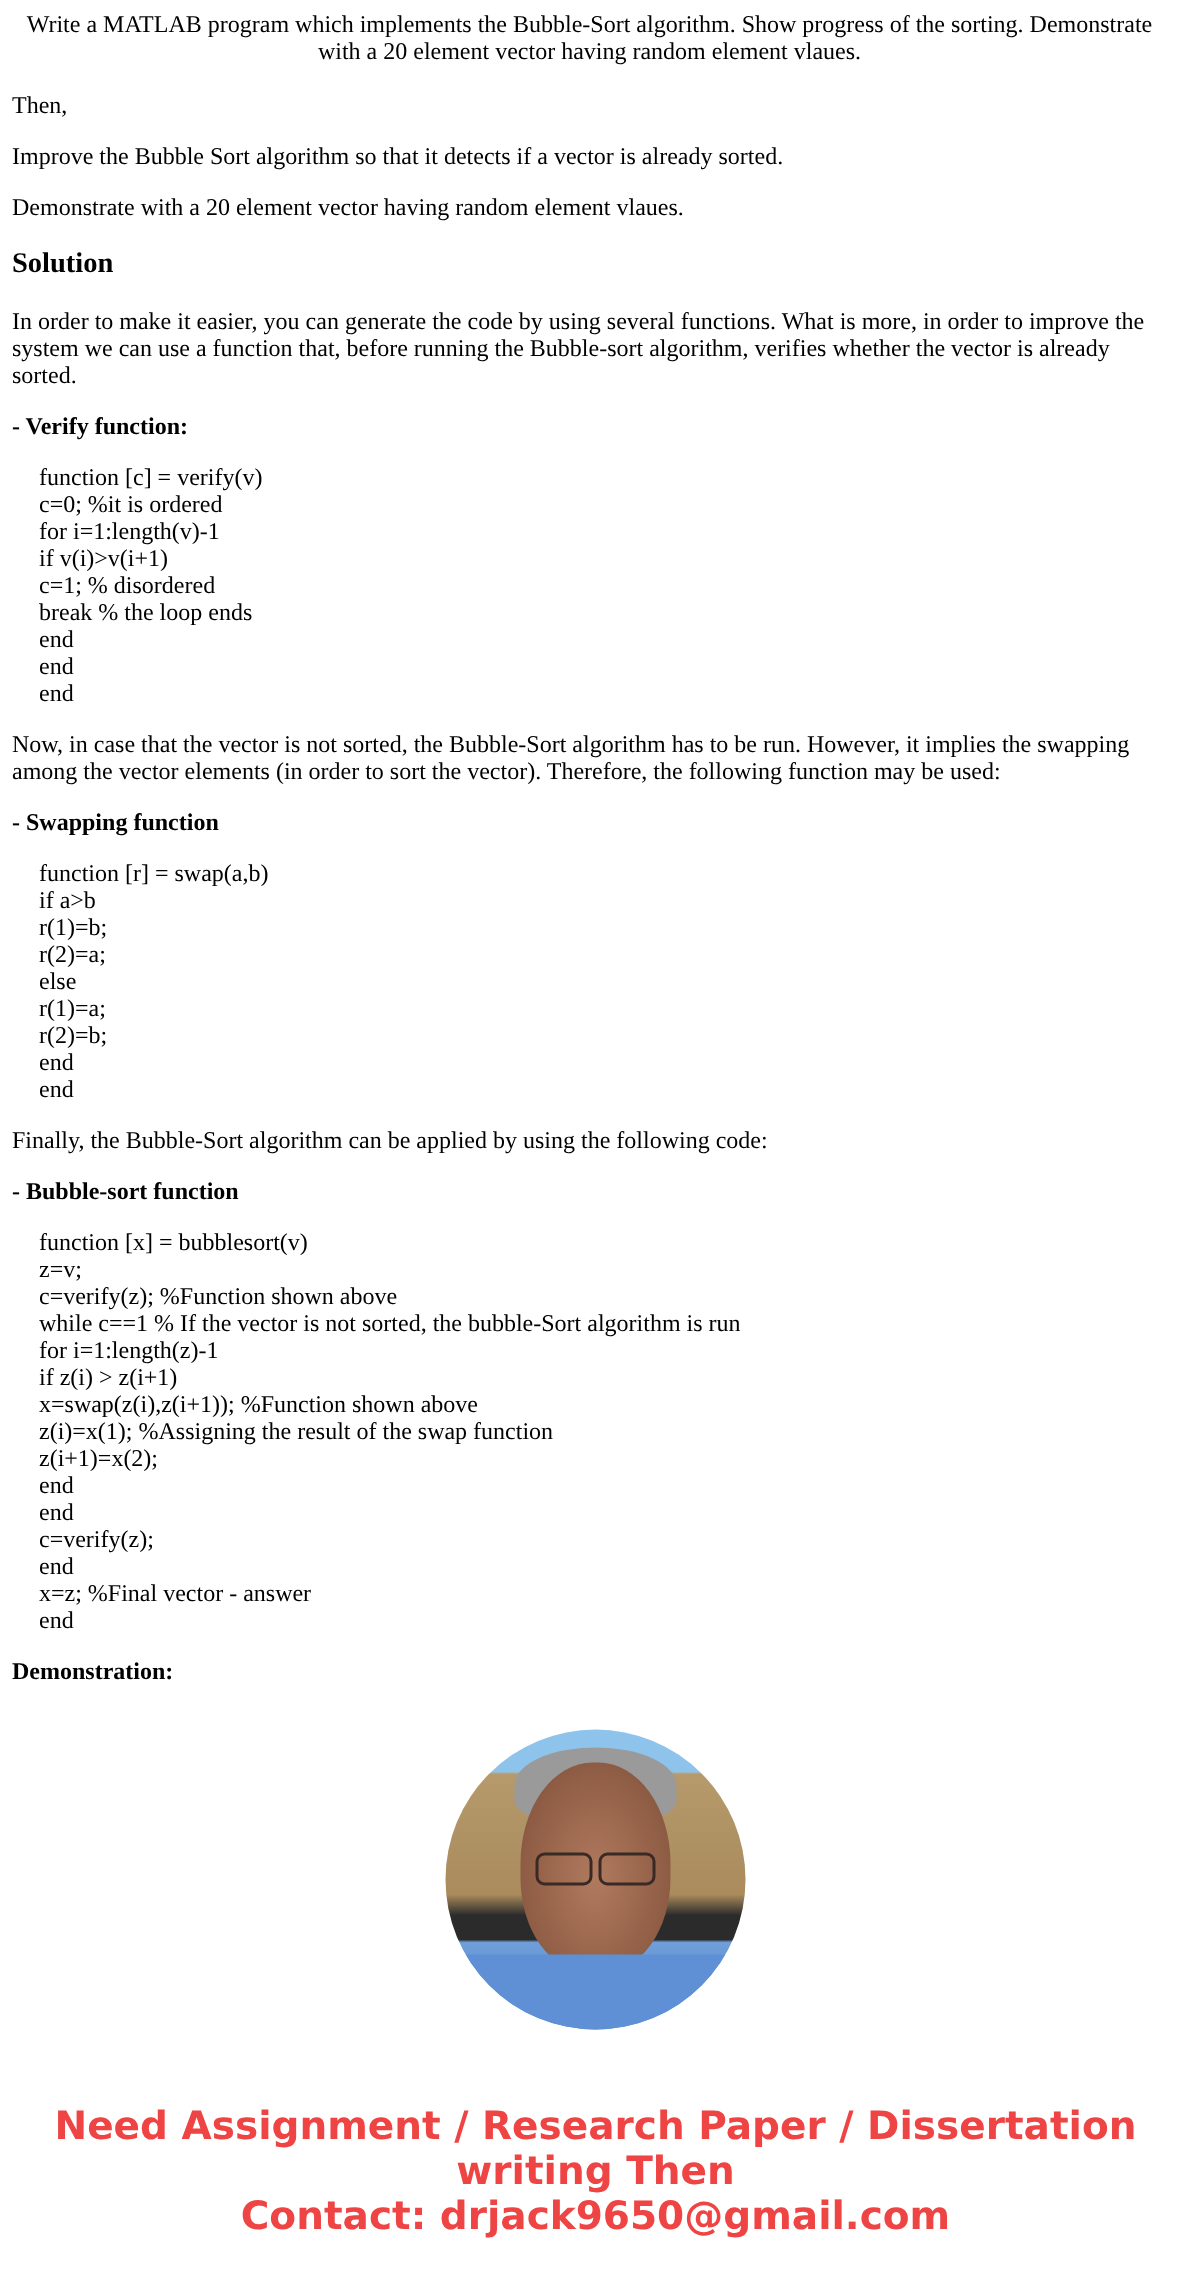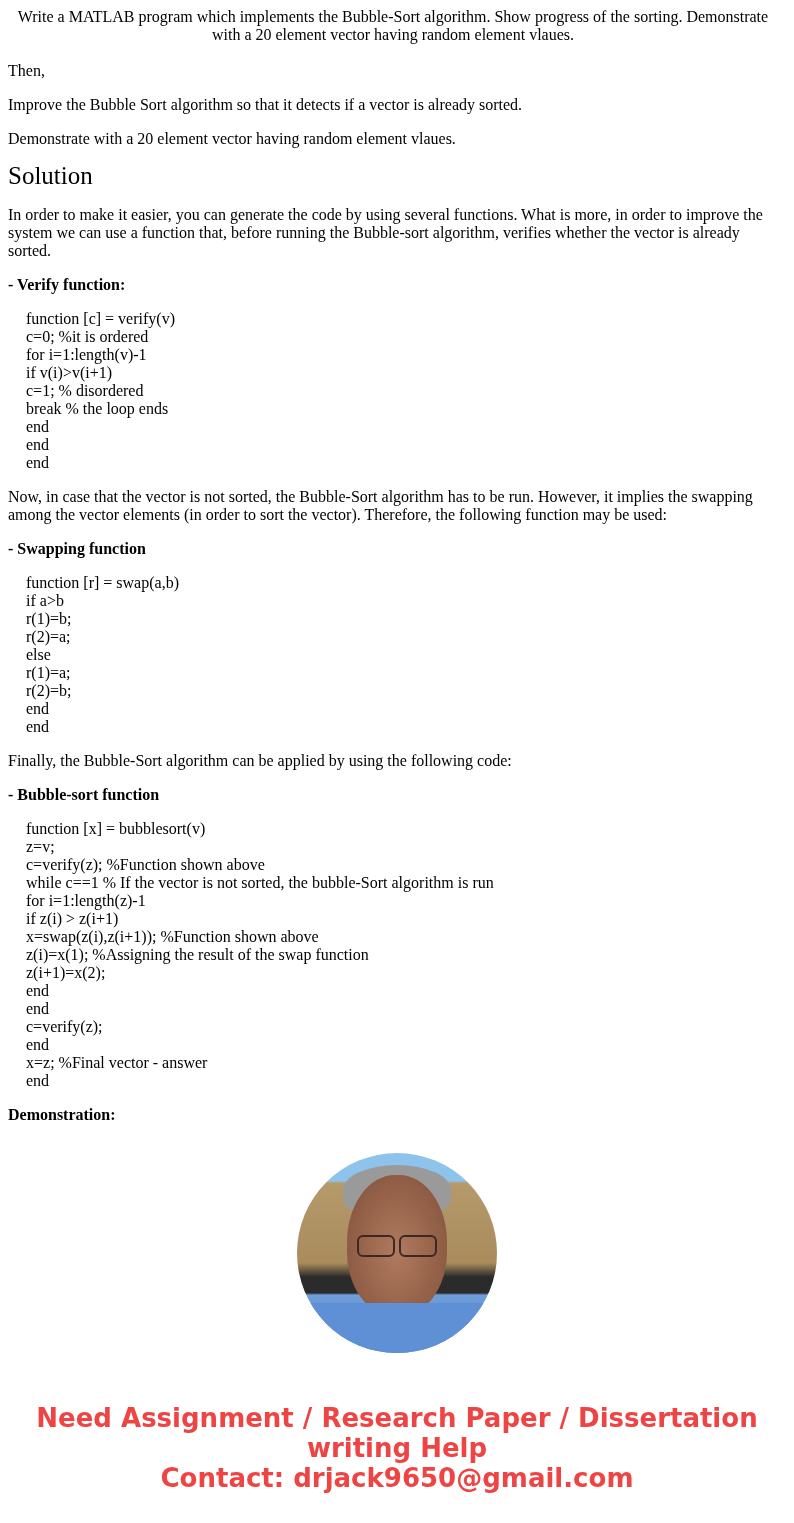--- a/index.html
+++ b/index.html
@@ -8,21 +8,21 @@
     height: 1523px;
     position: relative;
     font-family: "Liberation Serif", serif;
     font-size: 16px;
     color: #000;
     overflow: hidden;
   }
   .content { position: absolute; left: 8px; top: 0; width: 770px; }
   p { margin: 0; line-height: 18px; }
   .blk { position: absolute; left: 0; width: 770px; }
-  h3 { margin: 0; font-size: 25px; font-weight: normal; line-height: 22px; }
+  h3 { margin: 0; font-size: 19px; font-weight: bold; line-height: 22px; }
   .bold { font-weight: bold; }
   .code-line { display: block; line-height: 18px; white-space: pre; margin-left: 18px; }
   .avatar {
     position: absolute; left: 297px; top: 1153px; width: 200px; height: 200px;
     border-radius: 50%; overflow: hidden;
     background: linear-gradient(180deg, #8ec3ec 0%, #8ec3ec 14%, #b69a6c 15%, #a98b5c 55%, #2b2b2b 62%, #2b2b2b 70%, #6f9ed8 71%, #4f86cf 100%);
   }
   .avatar .face {
     position: absolute; left: 50px; top: 22px; width: 100px; height: 140px;
     border-radius: 48% 48% 45% 45%;
@@ -123,15 +123,15 @@
   <div class="face"></div>
   <div class="glasses">
     <div class="lens l"></div>
     <div class="lens r"></div>
   </div>
   <div class="shirt"></div>
 </div>
 
 <div class="footer">
   <div>Need Assignment / Research Paper / Dissertation</div>
-  <div>writing Help</div>
+  <div>writing Then</div>
   <div>Contact: drjack9650@gmail.com</div>
 </div>
 
 </body></html>

